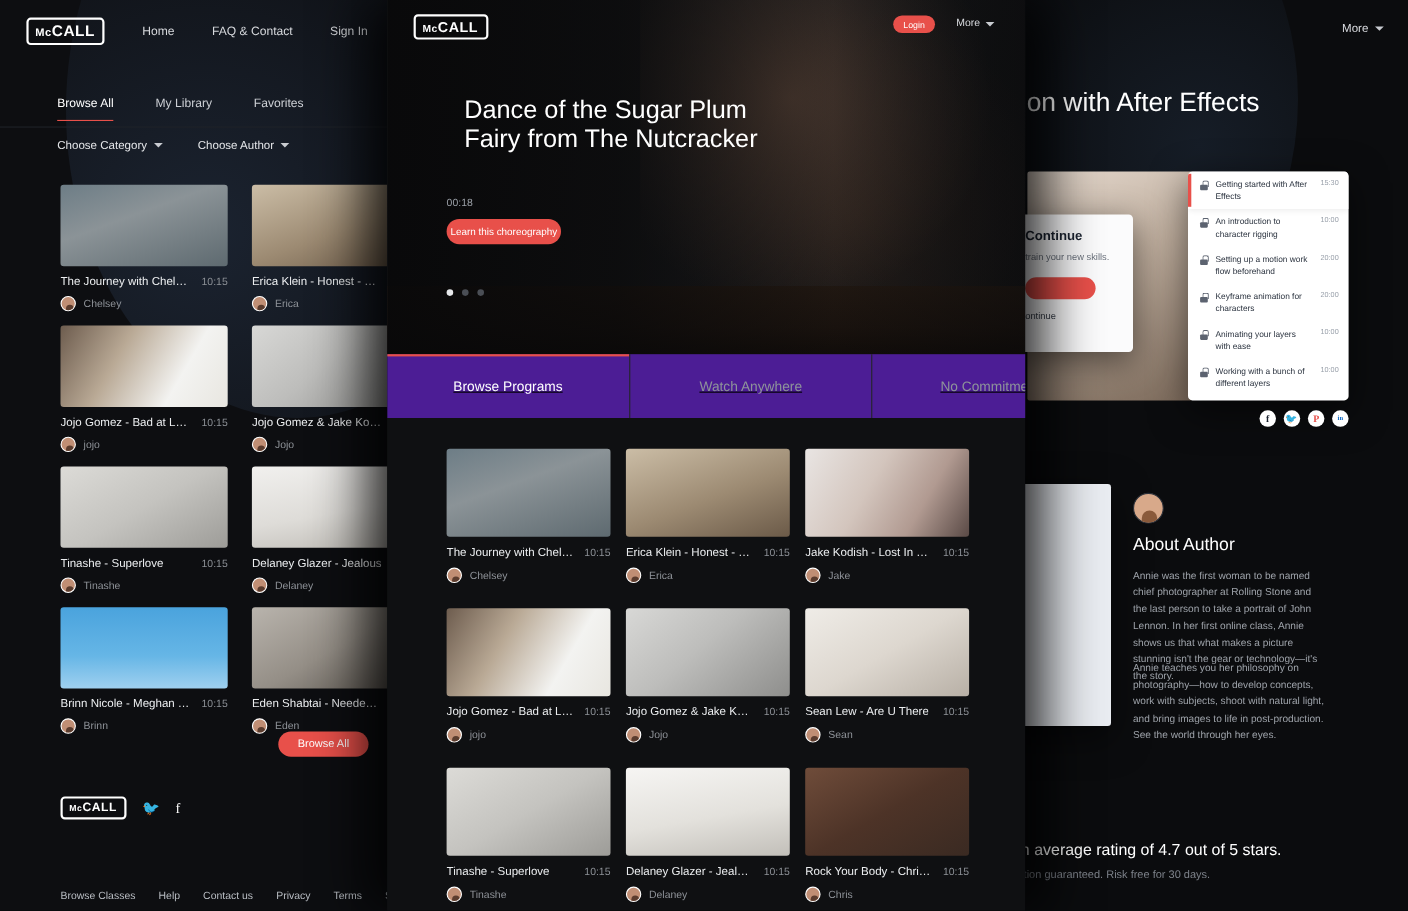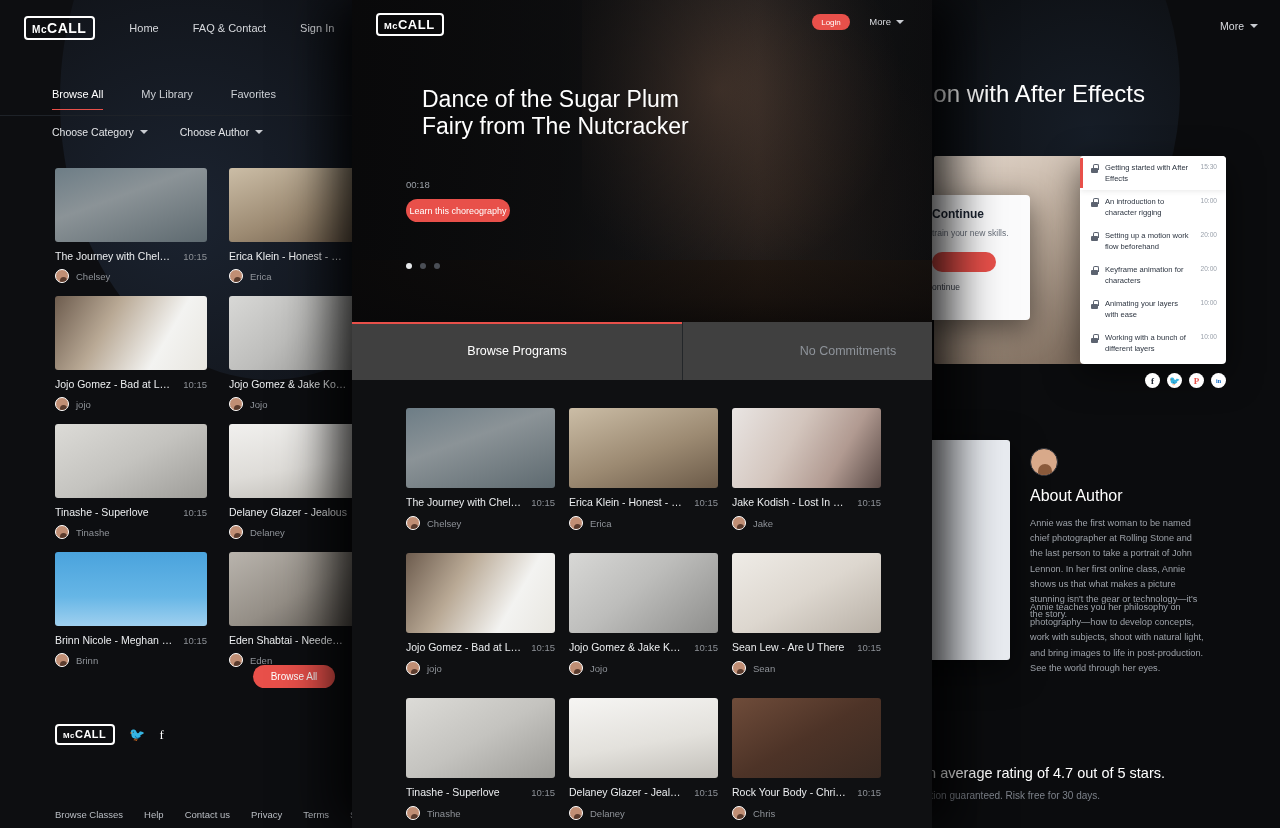--- a/index.html
+++ b/index.html
@@ -128,21 +128,21 @@
   .cp-nav .logo { font-size: 13px; }
   .cp-login { position:absolute; right: 82px; top: 14px; z-index:5; width: 38px; height:16px; font-size: 8px; display:flex;align-items:center;justify-content:center;}
   .cp-more { position:absolute; right: 28px; top: 16px; z-index:5; color:#d9dbdf; font-size:9.5px; display:flex;align-items:center;gap:5px; cursor:pointer;}
   .cp-h1 { position:absolute; left: 70px; top: 86px; z-index:5; color:#fff; font-size: 23px; line-height: 1.17; width: 270px; font-weight: 400;}
   .cp-time { position:absolute; left: 54px; top: 179px; z-index:5; color:#9ba0a7; font-size: 9.5px; }
   .cp-cta { position:absolute; left: 54px; top: 199px; z-index:5; width: 104px; height: 23px; font-size: 9px; display:flex;align-items:center;justify-content:center;}
   .cp-dots { position:absolute; left: 54px; top: 263px; z-index:5; display:flex; gap:8px; }
   .cp-dots i { width:6px;height:6px;border-radius:50%;background:#4a4e55; display:block;}
   .cp-dots i.on { background:#e6e8ea; }
 
-  .cp-tabs { position:absolute; left:0; top: 322px; width: 661px; height: 58px; display:flex; background:#404040; }
+  .cp-tabs { position:absolute; left:0; top: 322px; width: 661px; height: 58px; display:flex; background:#4c1d95;text-decoration:underline; }
   .cp-tabs .ct { flex:1; display:flex; align-items:center; justify-content:center; color:#8e939a; font-size:12.5px; cursor:pointer; position:relative;}
   .cp-tabs .ct + .ct { border-left: 1px solid #232629; }
   .cp-tabs .ct.active { color:#fff; }
   .cp-tabs .ct.active::before { content:""; position:absolute; left:0; right:0; top:0; height:2px; background:#e8504a; }
   .cp-body { position:absolute; left:0; top: 380px; width:580px; height: 448px; background:#0f1012; }
   .cp-cards { position:absolute; left: 54px; top: 28px; width: 476px; display:flex; flex-wrap:wrap; gap: 23px 14px; }
   .cp-card { width: 149px; }
   .cp-thumb { width: 149px; height: 80px; border-radius: 3px; background-size: cover; background-position:center;}
   .cp-meta { display:flex; justify-content:space-between; align-items:baseline; margin-top: 8px; }
   .cp-title { color:#eceef0; font-size: 10.5px; white-space:nowrap; overflow:hidden; text-overflow:ellipsis; max-width: 116px;}
@@ -393,20 +393,21 @@
       <button class="pill cp-cta">Learn this choreography</button>
       <div class="cp-dots">
         <i class="on"></i>
         <i></i>
         <i></i>
       </div>
     </div>
 
     <div class="cp-tabs">
       <div class="ct active">Browse Programs</div>
+      <div class="ct">Watch Anywhere</div>
       <div class="ct">No Commitments</div>
     </div>
 
     <div class="cp-body">
       <div class="cp-cards">
 
         <div class="cp-card">
           <div class="cp-thumb" style="background:linear-gradient(160deg,#6d7d86 0%,#8b9397 40%,#5e6a70 100%)"></div>
           <div class="cp-meta">
               <span class="cp-title">The Journey with Chelsey Korus</span>

